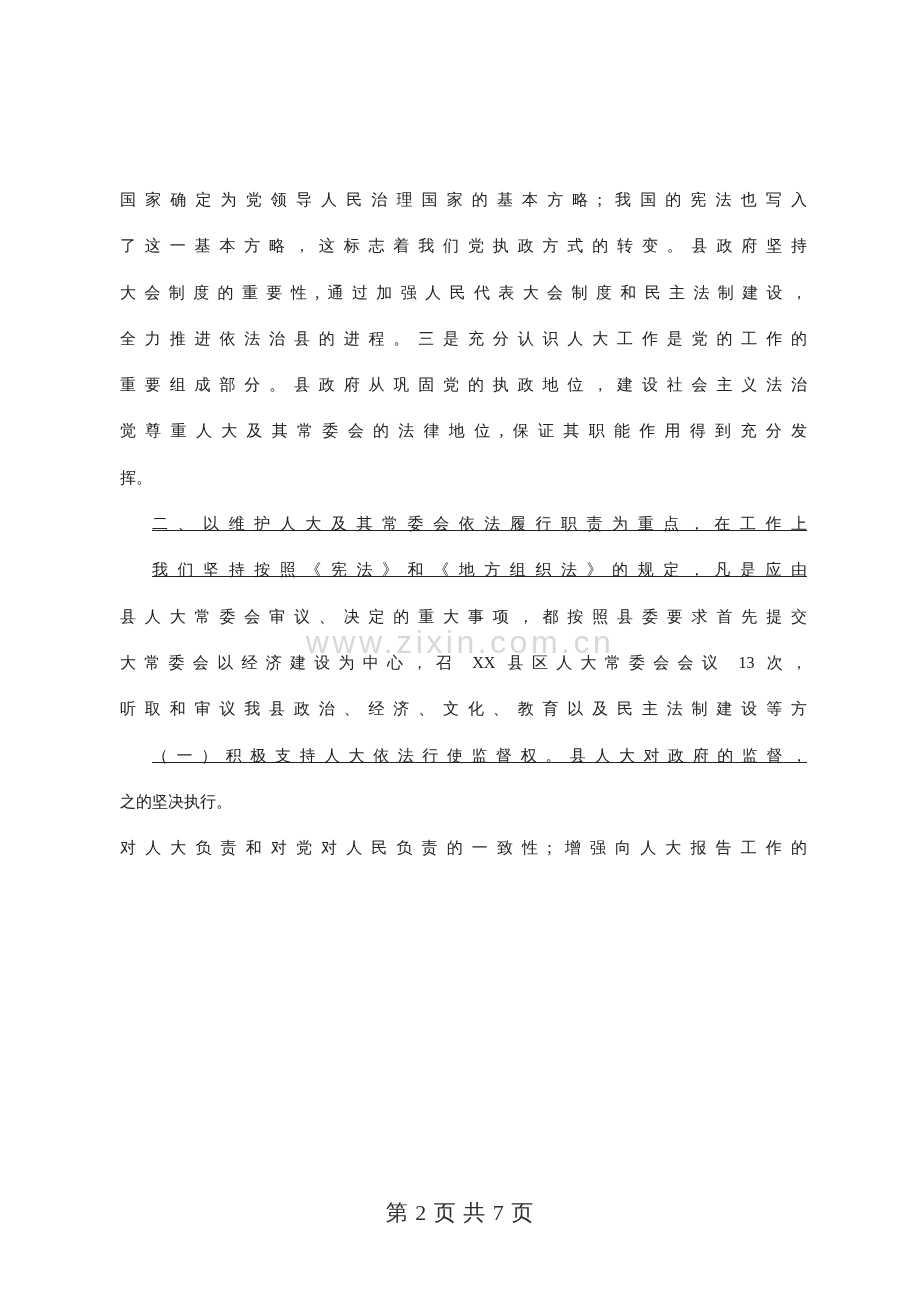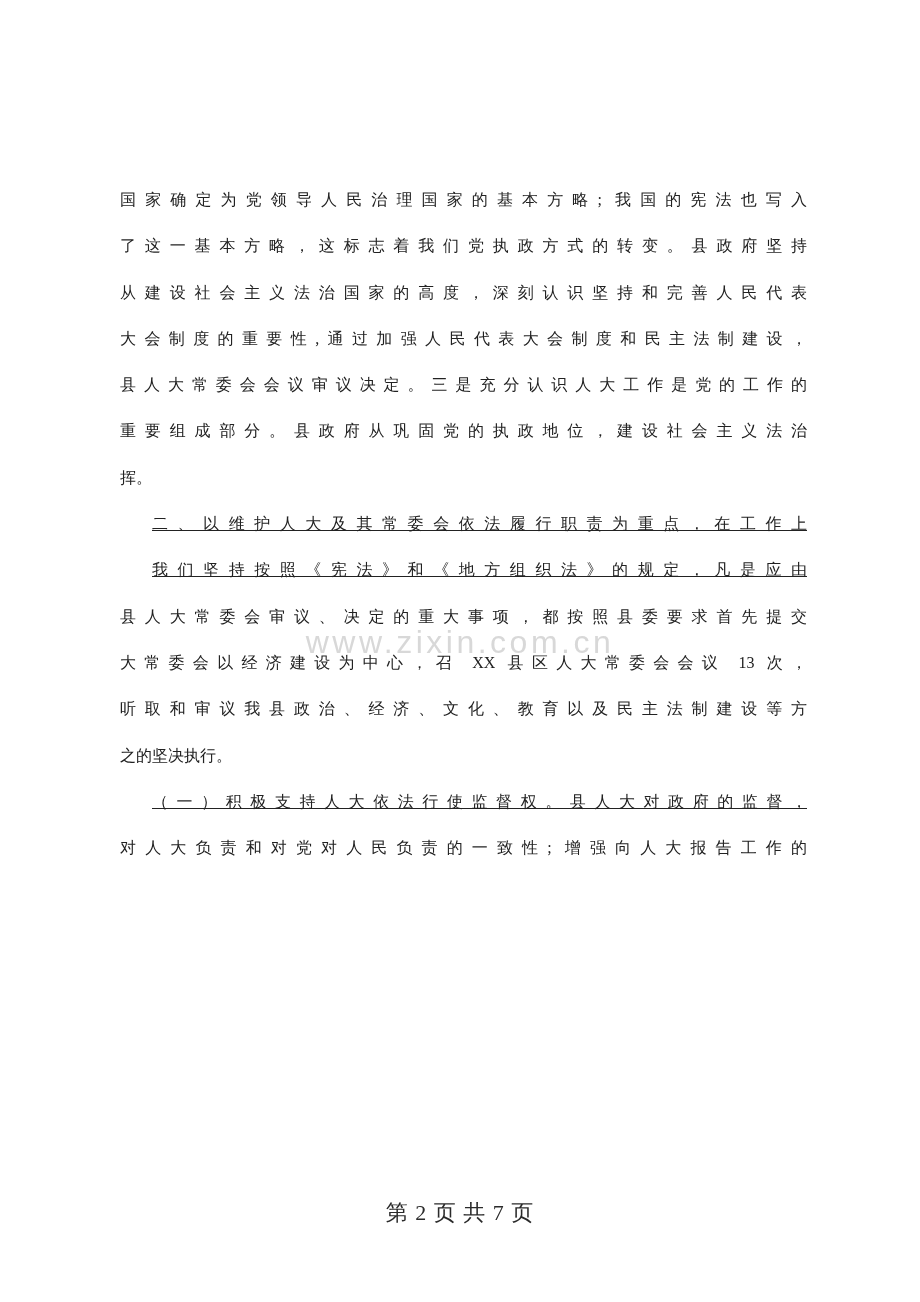--- a/index.html
+++ b/index.html
@@ -67,29 +67,29 @@
 </style>
 </head>
 <body>
 
 <div class="page">
   <div class="watermark">www.zixin.com.cn</div>
 
   <div class="doc-body">
       <div class="line just">国家确定为党领导人民治理国家的基本方略; 我国的宪法也写入</div>
       <div class="line just">了这一基本方略，这标志着我们党执政方式的转变。县政府坚持</div>
-      <div class="line just">从建设社会主义法治国家的高度，深刻认识坚持和完善人民代表</div>
       <div class="line just">大会制度的重要性,通过加强人民代表大会制度和民主法制建设，</div>
-      <div class="line just">县人大常委会会议审议决定。三是充分认识人大工作是党的工作的</div>
+      <div class="line just">全力推进依法治县的进程。三是充分认识人大工作是党的工作的</div>
       <div class="line just">重要组成部分。县政府从巩固党的执政地位，建设社会主义法治</div>
+      <div class="line just">觉尊重人大及其常委会的法律地位,保证其职能作用得到充分发</div>
       <div class="line">挥。</div>
       <div class="line just ind">二、以维护人大及其常委会依法履行职责为重点，在工作上</div>
       <div class="line just ind">我们坚持按照《宪法》和《地方组织法》的规定，凡是应由</div>
       <div class="line just">县人大常委会审议、决定的重大事项，都按照县委要求首先提交</div>
       <div class="line just">大常委会以经济建设为中心，召 XX 县区人大常委会会议 13 次，</div>
       <div class="line just">听取和审议我县政治、经济、文化、教育以及民主法制建设等方</div>
+      <div class="line just ind">（一）积极支持人大依法行使监督权。县人大对政府的监督，</div>
       <div class="line">之的坚决执行。</div>
-      <div class="line just ind">（一）积极支持人大依法行使监督权。县人大对政府的监督，</div>
       <div class="line just">对人大负责和对党对人民负责的一致性; 增强向人大报告工作的</div>
     </div>
 
   <div class="footer">第 2 页 共 7 页</div>
 </div>
 
 </body></html>

